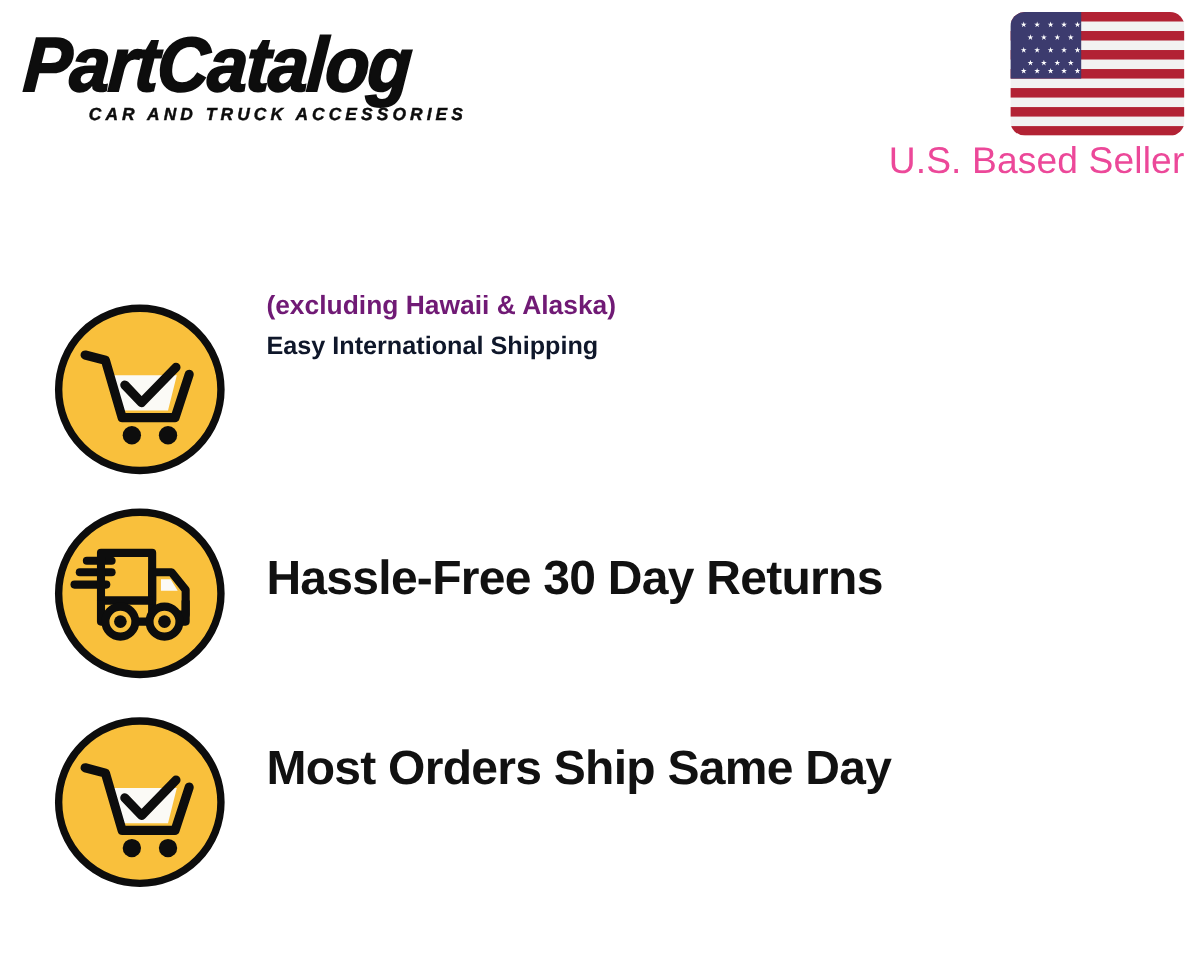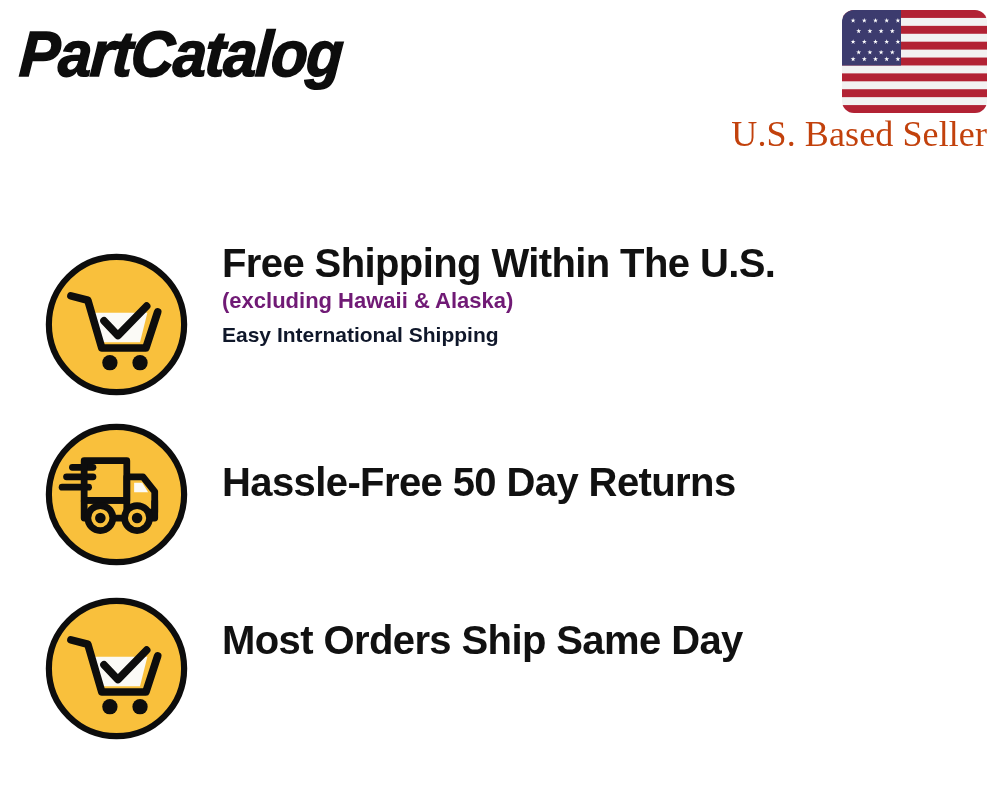--- a/index.html
+++ b/index.html
@@ -73,26 +73,26 @@
     width: 145px;
     height: 103px;
   }
   #flag-svg {
     display: block;
     width: 145px;
     height: 103px;
   }
   #seller-label {
     display: block;
-    font-family: Liberation Serif, serif;
+    font-family: Liberation Sans, sans-serif;
     font-weight: normal;
-    font-size: 36px;
+    font-size: 31px;
     line-height: 34px;
     letter-spacing: 0.1px;
-    color: #c2410c;
+    color: #ec4899;
     margin-top: 4px;
     white-space: nowrap;
     text-align: right;
   }
 
   
   #features {
     position: absolute;
     top: 240px;
     left: 0;
@@ -165,20 +165,21 @@
 
   .spacer-4 { display:block; height: 4px; }
 </style>
 </head>
 <body>
 
 <div id="header">
 
   <div id="brand-logo">
     <div id="brand-wordmark">PartCatalog</div>
+    <div id="brand-tagline">CAR AND TRUCK ACCESSORIES</div>
   </div>
 
   <div id="seller-badge">
     <span id="flag-wrap">
       <svg id="flag-svg" viewBox="0 0 145 103" xmlns="http://www.w3.org/2000/svg" aria-hidden="true">
         <defs>
           <clipPath id="flagClip">
             <rect x="0" y="0" width="145" height="103" rx="12" ry="12"></rect>
           </clipPath>
         </defs>
@@ -287,21 +288,20 @@
         <path d="M31 42 L71 42 L66 62 L37 62 Z" fill="#fbfaf6"></path>
 
         <path d="M19 30.5 L30.5 33.5 L40 66 L70 66 L78 41.5" fill="none" stroke="#0d0d0d" stroke-width="5.2" stroke-linecap="round" stroke-linejoin="round"></path>
 
         <path d="M41.5 47.5 L51 57.5 L70.5 37.5" fill="none" stroke="#0d0d0d" stroke-width="5.2" stroke-linecap="round" stroke-linejoin="round"></path>
         <circle cx="45.5" cy="76" r="5.2" fill="#0d0d0d"></circle>
         <circle cx="66" cy="76" r="5.2" fill="#0d0d0d"></circle>
       </svg>
     </span>
     <div class="feature-text">
-      <span class="feat-title">Free Shipping Within The U.S.</span>
       <span class="feat-sub">(excluding Hawaii &amp; Alaska)</span>
       <span class="spacer-4"></span>
       <span class="feat-sub-strong">Easy International Shipping</span>
     </div>
   </div>
 
   <div class="feature-row" id="row-returns">
     <span class="feature-icon">
       <svg viewBox="0 0 100 100" xmlns="http://www.w3.org/2000/svg" aria-hidden="true">
         <circle cx="50" cy="50" r="46" fill="#f9c03c" stroke="#0d0d0d" stroke-width="4.2"></circle>
@@ -318,21 +318,21 @@
         <path d="M28 54 H57" stroke="#0d0d0d" stroke-width="4.6"></path>
         <path d="M28 54 V66 H76 V54" fill="none" stroke="#0d0d0d" stroke-width="4.6" stroke-linejoin="round"></path>
 
         <circle cx="39" cy="66" r="8.5" fill="#f9c03c" stroke="#0d0d0d" stroke-width="4.6"></circle>
         <circle cx="39" cy="66" r="3.6" fill="#0d0d0d"></circle>
         <circle cx="64" cy="66" r="8.5" fill="#f9c03c" stroke="#0d0d0d" stroke-width="4.6"></circle>
         <circle cx="64" cy="66" r="3.6" fill="#0d0d0d"></circle>
       </svg>
     </span>
     <div class="feature-text">
-      <span class="feat-title">Hassle-Free 50 Day Returns</span>
+      <span class="feat-title">Hassle-Free 30 Day Returns</span>
     </div>
   </div>
 
   <div class="feature-row" id="row-same-day">
     <span class="feature-icon">
       <svg viewBox="0 0 100 100" xmlns="http://www.w3.org/2000/svg" aria-hidden="true">
         <circle cx="50" cy="50" r="46" fill="#f9c03c" stroke="#0d0d0d" stroke-width="4.2"></circle>
         <path d="M31 42 L71 42 L66 62 L37 62 Z" fill="#fbfaf6"></path>
         <path d="M19 30.5 L30.5 33.5 L40 66 L70 66 L78 41.5" fill="none" stroke="#0d0d0d" stroke-width="5.2" stroke-linecap="round" stroke-linejoin="round"></path>
         <path d="M41.5 47.5 L51 57.5 L70.5 37.5" fill="none" stroke="#0d0d0d" stroke-width="5.2" stroke-linecap="round" stroke-linejoin="round"></path>

